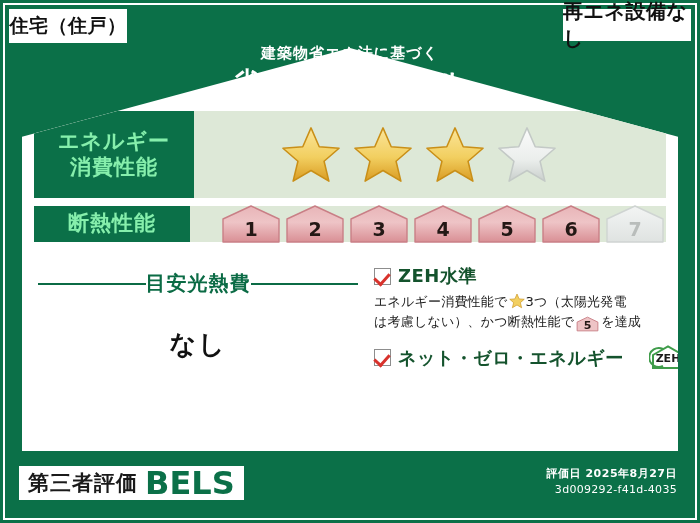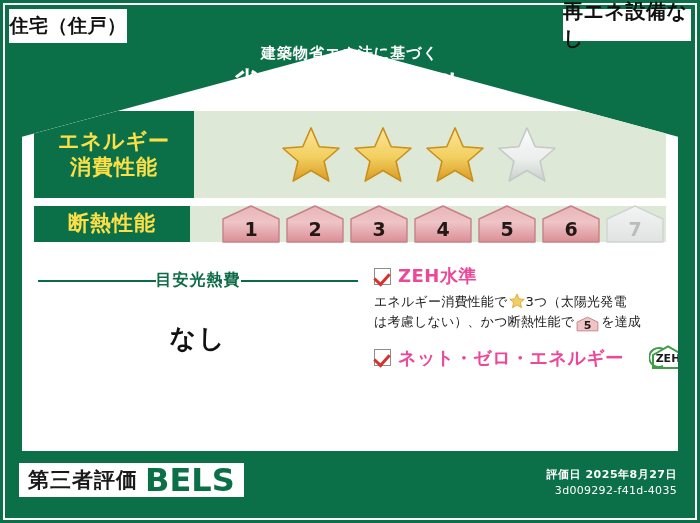--- a/index.html
+++ b/index.html
@@ -52,21 +52,21 @@
   }
   
   .panel-row{
     position:absolute;
     display:flex;align-items:stretch;
     background:#dde8d7;
   }
   #row-energy{left:12px;top:63px;width:632px;height:87px;}
   #row-insul {left:12px;top:158px;width:632px;height:36px;}
   .row-label{
-    background:#0b7048;color:#fde047;font-weight:bold;
+    background:#0b7048;color:#86efac;font-weight:bold;
     display:flex;flex-direction:column;align-items:center;justify-content:center;
     box-sizing:border-box;
     line-height:1.22;
     letter-spacing:1px;
   }
   #row-energy .row-label{width:160px;font-size:21px;}
   #row-insul  .row-label{width:160px;font-size:21px;}
   .row-body{flex:1;display:flex;align-items:center;}
   
   #stars{display:flex;align-items:center;gap:10px;padding-left:86px;}
@@ -81,59 +81,59 @@
   .grade svg{position:absolute;left:0;top:0;width:62px;height:42px;}
   .grade span{
     position:relative;z-index:2;font-size:19px;font-weight:bold;color:#231815;
     padding-bottom:5px;
   }
   .grade.off span{color:#b9bdbb;}
   
   #cost-block{position:absolute;left:16px;top:222px;width:320px;}
   #cost-head{
     display:flex;align-items:center;justify-content:center;
-    color:#0b6b45;font-weight:bold;font-size:16px;letter-spacing:1px;
+    color:#0b6b45;font-weight:bold;font-size:20px;letter-spacing:1px;
   }
   #cost-head .rule{flex:1;height:2px;background:#0b6b45;}
   #cost-value{
     text-align:center;color:#111;font-size:26px;font-weight:bold;
     margin-top:30px;letter-spacing:2px;
   }
   
   #cert-block{position:absolute;left:352px;top:216px;width:288px;}
   .cert-item{margin-bottom:12px;}
   .cert-head{display:flex;align-items:center;gap:7px;}
   .checkbox{
     width:17px;height:17px;border:1.6px solid #8d8d8d;background:#fff;
     position:relative;flex:0 0 auto;box-sizing:border-box;
   }
   .checkbox:after{
     content:"";position:absolute;left:2px;top:1px;width:7px;height:12px;
     border:solid #d8322c;border-width:0 3px 3px 0;transform:rotate(42deg);
   }
-  .cert-title{font-size:18px;font-weight:bold;color:#ec4899;letter-spacing:0.5px;white-space:nowrap;}
+  .cert-title{font-size:18px;font-weight:bold;color:#14532d;letter-spacing:0.5px;white-space:nowrap;}
   .cert-desc{
     font-size:13px;color:#1a1a1a;line-height:1.55;margin-top:4px;
     letter-spacing:0.2px;
   }
   .inline-star{display:inline-block;vertical-align:-3px;width:16px;height:16px;margin:0 1px;}
   .inline-grade{
     display:inline-block;vertical-align:-3px;position:relative;
     width:23px;height:16px;margin:0 2px;
   }
   .inline-grade svg{position:absolute;left:0;top:0;width:23px;height:16px;}
   .inline-grade i{
     position:relative;z-index:2;font-style:normal;font-size:11px;font-weight:bold;
     color:#231815;display:block;text-align:center;line-height:19px;
   }
   #zeh-logo{display:inline-flex;align-items:center;vertical-align:-7px;margin-left:18px;}
   
   #bottom-bar{
-    position:absolute;left:9px;right:9px;bottom:26px;height:48px;
-    display:flex;align-items:flex-end;
+    position:absolute;left:9px;right:9px;bottom:9px;height:48px;
+    display:flex;align-items:flex-start;
   }
   #bels-box{
     background:#ffffff;height:34px;display:flex;align-items:center;gap:7px;
     padding:0 9px;margin-left:10px;
   }
   #bels-jp{font-size:21px;font-weight:bold;color:#1a1a1a;letter-spacing:1px;}
   #bels-en{font-size:32px;font-weight:bold;color:#0b7048;letter-spacing:0px;}
   #property-name{
     color:#ffffff;font-size:15px;margin-left:12px;letter-spacing:1px;white-space:nowrap;
   }

